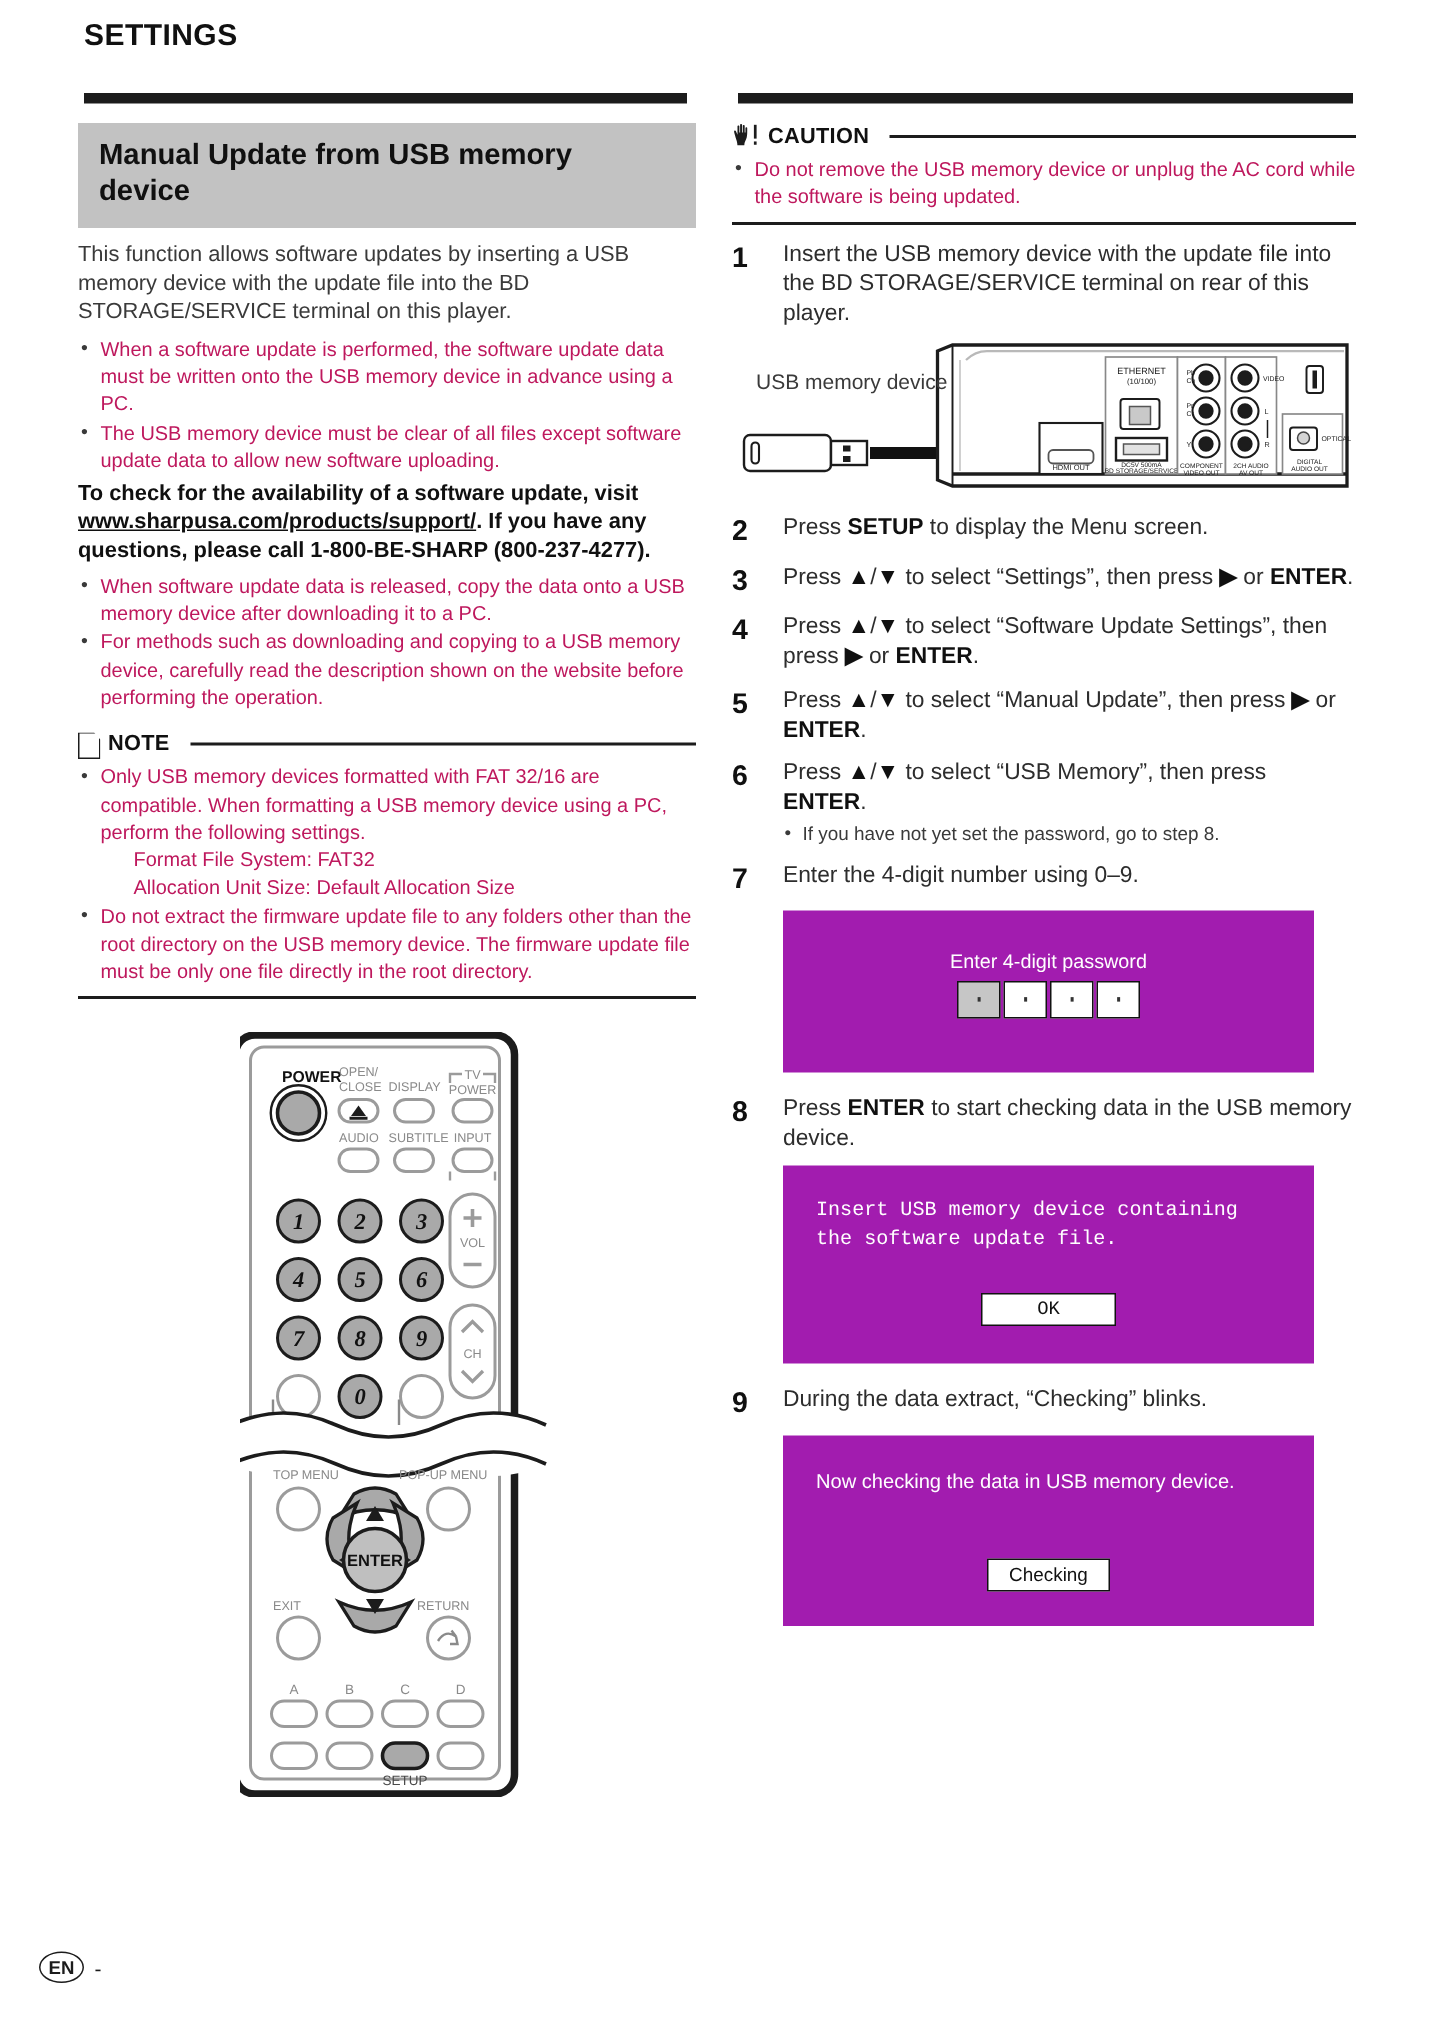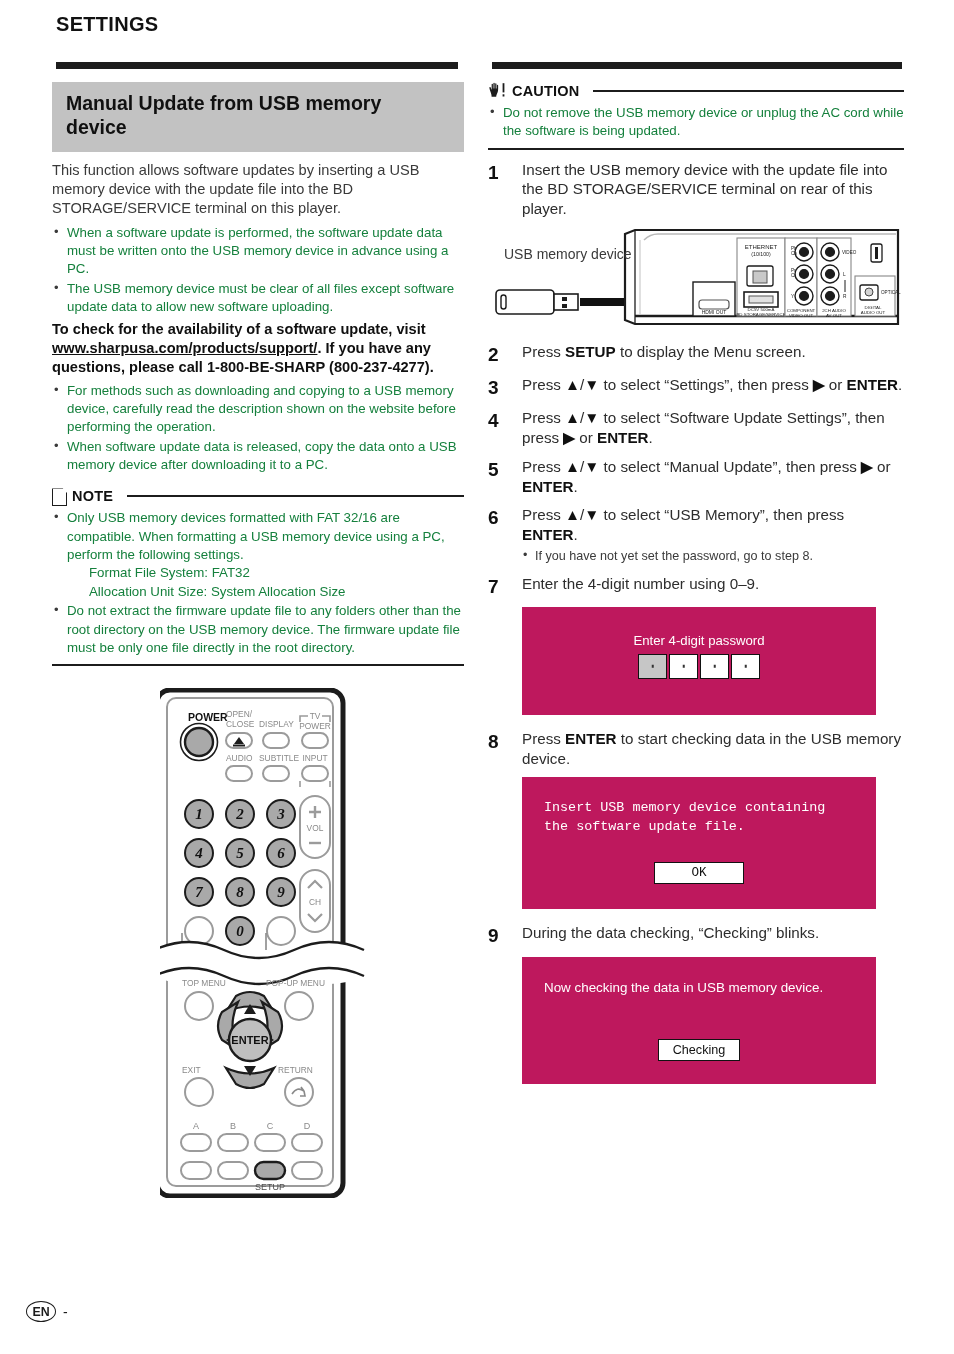--- a/index.html
+++ b/index.html
@@ -34,21 +34,21 @@
   .band {
     background:#c2c2c2; padding:10px 22px 12px 14px;
     font-size:19.5px; font-weight:bold; line-height:1.22; color:#101010;
   }
 
   
   .para { font-size:14.6px; line-height:1.33; color:#3a3a3a; margin-top:9px; }
   .blist { list-style:none; margin:5px 0 0 0; padding:0; }
   .blist li {
     position:relative; padding-left:15px; font-size:13.3px; line-height:1.38;
-    color:#15803d; margin-bottom:1px;
+    color:#be185d; margin-bottom:1px;
   }
   .blist li:before {
     content:"\2022"; position:absolute; left:2px; top:-1px; font-size:13px; color:#3a3a3a;
   }
   .blist li .sub { display:block; padding-left:22px; }
   .strongblock {
     font-size:14.6px; line-height:1.33; font-weight:bold; color:#101010; margin-top:3px;
   }
   .strongblock u { text-decoration:underline; }
 
@@ -85,21 +85,21 @@
   .substep {
     list-style:none; margin:3px 0 0 0; padding:0;
   }
   .substep li {
     position:relative; padding-left:13px; font-size:12.6px; color:#3a3a3a; line-height:1.35;
   }
   .substep li:before{ content:"\2022"; position:absolute; left:1px; top:-1px; }
 
   
   .tvpanel {
-    background:#be185d; color:#ffffff; position:relative; margin:8px 0 14px 34px;
+    background:#a21caf; color:#ffffff; position:relative; margin:8px 0 14px 34px;
     width:354px;
   }
   .tvpanel.p-password { height:108px; }
   .tvpanel.p-ok { height:132px;font-family:Liberation Mono, monospace; }
   .tvpanel.p-check { height:127px; }
   .pw-wrap { position:absolute; left:0; right:0; top:26px; text-align:center; }
   .pw-label { font-size:13.2px; color:#fff; }
   .pw-boxes { display:flex; justify-content:center; gap:2px; margin-top:6px; }
   .pw-box {
     width:29px; height:25px; background:#ffffff; border:1.5px solid #111;
@@ -153,36 +153,36 @@
     <div class="para">This function allows software updates by inserting a USB memory device with the update file into the BD STORAGE/SERVICE terminal on this player.</div>
 
     <ul class="blist">
       <li>When a software update is performed, the software update data must be written onto the USB memory device in advance using a PC.</li>
       <li>The USB memory device must be clear of all files except software update data to allow new software uploading.</li>
     </ul>
 
     <div class="strongblock"><span>To check for the availability of a software update, visit </span><u>www.sharpusa.com/products/support/</u><span>. If you have any questions, please call 1-800-BE-SHARP (800-237-4277).</span></div>
 
     <ul class="blist" style="margin-top:4px">
+      <li>When software update data is released, copy the data onto a USB memory device after downloading it to a PC.</li>
       <li>For methods such as downloading and copying to a USB memory device, carefully read the description shown on the website before performing the operation.</li>
-      <li>When software update data is released, copy the data onto a USB memory device after downloading it to a PC.</li>
     </ul>
 
     <div class="callout">
       <div class="callout-head">
         <span class="icon-note"></span>
         <span>NOTE</span>
         <span class="hline"></span>
       </div>
       <div class="callout-body">
         <ul class="blist">
           <li>
             <span>Only USB memory devices formatted with FAT 32/16 are compatible. When formatting a USB memory device using a PC, perform the following settings.</span>
             <span class="sub">Format File System: FAT32</span>
-            <span class="sub">Allocation Unit Size: System Allocation Size</span>
+            <span class="sub">Allocation Unit Size: Default Allocation Size</span>
           </li>
           <li>Do not extract the firmware update file to any folders other than the root directory on the USB memory device. The firmware update file must be only one file directly in the root directory.</li>
         </ul>
       </div>
       <div class="callout-foot"></div>
     </div>
   </div>
 
   <div class="col-right">
 
@@ -339,21 +339,21 @@
       </div>
 
       <div class="tvpanel p-ok">
         <div class="tv-msg" style="white-space:pre-line">Insert USB memory device containing
 the software update file.</div>
         <div class="tv-btn">OK</div>
       </div>
 
       <div class="step">
         <div class="step-num">9</div>
-        <div class="step-txt">During the data checking, “Checking” blinks.</div>
+        <div class="step-txt">During the data extract, “Checking” blinks.</div>
       </div>
 
       <div class="tvpanel p-check">
         <div class="tv-msg">Now checking the data in USB memory device.</div>
         <div class="tv-btn">Checking</div>
       </div>
 
     </div>
   </div>
 

